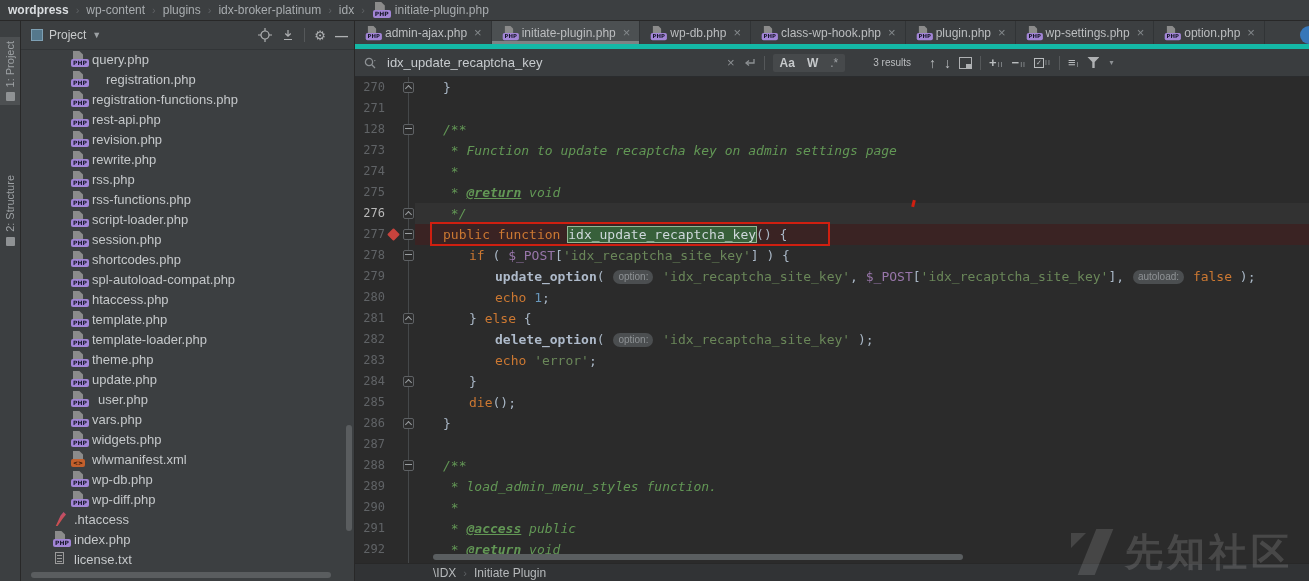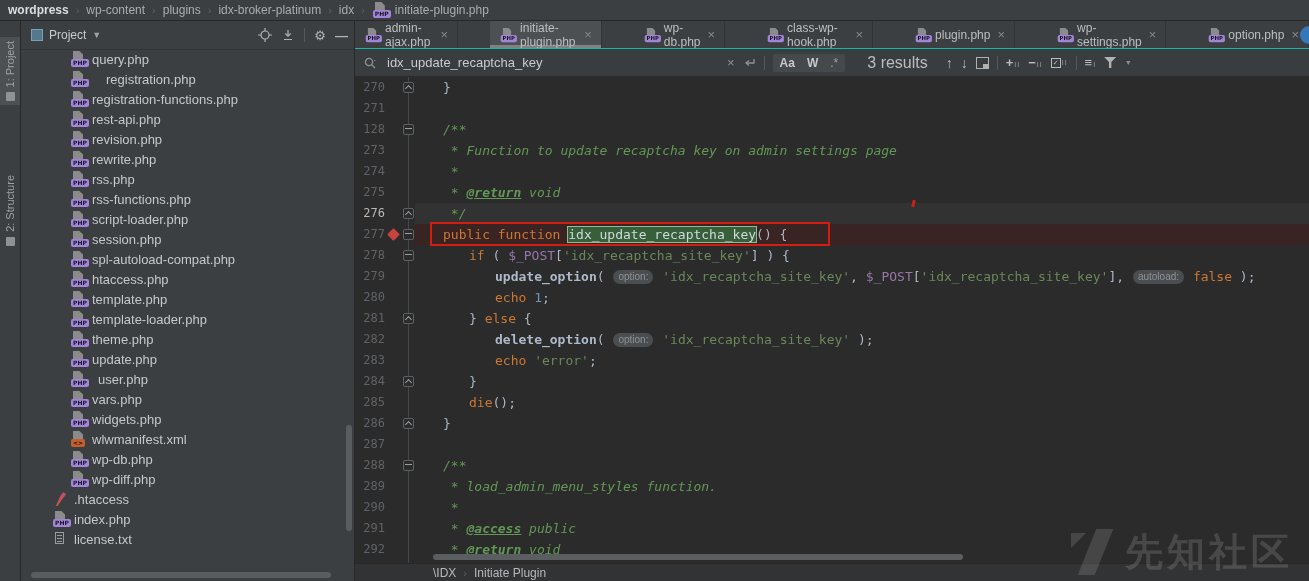--- a/index.html
+++ b/index.html
@@ -46,38 +46,38 @@
           clip-path:polygon(15% 100%,55% 25%,80% 0,100% 18%,70% 50%,30% 100%);}
   .fi.text::before{content:"";position:absolute;left:3px;top:1px;width:9px;height:12px;
           border:1px solid #9a9a9a;box-sizing:border-box;}
   .fi.text::after{content:"";position:absolute;left:5px;top:4px;width:5px;height:7px;
           background:repeating-linear-gradient(to bottom,#9a9a9a 0 1px,transparent 1px 3px);}
   
   #tree-vscroll{position:absolute;right:2px;top:404px;width:6px;height:106px;background:#5a5d5f;border-radius:3px;}
   #tree-hscroll{position:absolute;left:10px;bottom:3px;width:300px;height:6px;background:#5a5d5f;border-radius:3px;}
   
   #editor{position:absolute;left:355px;top:21px;right:0;bottom:0;background:#2b2b2b;}
-  #tabbar{height:28px;background:#3c3f41;display:flex;align-items:stretch;border-bottom:1px solid #14b8a6;
-          box-sizing:border-box;position:relative;overflow:hidden;gap:32px;}
+  #tabbar{height:28px;background:#3c3f41;display:flex;align-items:stretch;border-bottom:5px solid #14b8a6;
+          box-sizing:border-box;position:relative;overflow:hidden;}
   .tab{display:flex;align-items:center;gap:5px;padding:0 9px;border-right:1px solid #313436;
        font-size:12px;color:#bcbec0;cursor:pointer;}
   .tab.active{background:#4c5052;box-shadow:inset 0 -3px 0 #7e8284;}
   .tab .fi{transform:scale(.9);}
   .tab-close{color:#84898c;font-size:13px;margin-left:2px;}
   #tab-overflow{position:absolute;right:-9px;top:5px;width:18px;height:18px;border-radius:50%;background:#3677b9;}
   
   #searchbar{height:28px;background:#3a3d3f;border-bottom:1px solid #2a2c2e;display:flex;align-items:center;
           padding:0 8px;box-sizing:border-box;gap:8px;color:#afb3b5;}
   #search-input{background:transparent;border:none;outline:none;color:#c7cbce;font-size:13px;width:330px;
           font-family:"Liberation Sans",sans-serif;}
   .sb-ico{font-size:13px;color:#8d9194;cursor:pointer;}
   .tgl-group{display:flex;gap:2px;background:#46494b;border-radius:2px;padding:1px 2px;}
   .tgl{padding:1px 5px;font:bold 12px "Liberation Sans",sans-serif;color:#c6c9cb;cursor:pointer;}
   .tgl:last-child{color:#9ca0a3;font-weight:normal;}
-  #search-results{font-size:16px;color:#bbbec0;margin:0 10px 0 14px;text-align:center;}
+  #search-results{font-size:10px;color:#bbbec0;margin:0 10px 0 20px;text-align:center;}
   .arr{font-size:14px;color:#b9bcbe;cursor:pointer;}
   .win-ico{width:11px;height:10px;border:1.5px solid #afb1b3;position:relative;cursor:pointer;}
   .win-ico::after{content:"";position:absolute;right:0;bottom:0;width:5px;height:4px;background:#afb1b3;}
   .occ{display:flex;align-items:baseline;cursor:pointer;color:#b9bcbe;font-size:13px;}
   .occ small{font-size:7px;letter-spacing:1px;margin-left:1px;color:#9a9ea1;}
   .chk{width:8px;height:8px;border:1px solid #b9bcbe;font-size:7px;line-height:8px;text-align:center;color:#b9bcbe;}
   .funnel{width:12px;height:11px;background:#afb1b3;cursor:pointer;
           clip-path:polygon(0 0,100% 0,60% 45%,60% 100%,40% 100%,40% 45%);}
   .mini-caret{font-size:8px;color:#8d9194;margin-left:2px;}
   
@@ -241,20 +241,27 @@
             <span class="badge">PHP</span>
           </span>
           <span>script-loader.php</span>
         </div>
         <div class="tree-row" style="padding-left: 49px;">
           <span class="fi php">
             <span class="pg"></span>
             <span class="badge">PHP</span>
           </span>
           <span>session.php</span>
+        </div>
+        <div class="tree-row" style="padding-left: 49px;">
+          <span class="fi php">
+            <span class="pg"></span>
+            <span class="badge">PHP</span>
+          </span>
+          <span>shortcodes.php</span>
         </div>
         <div class="tree-row" style="padding-left: 49px;">
           <span class="fi php">
             <span class="pg"></span>
             <span class="badge">PHP</span>
           </span>
           <span>spl-autoload-compat.php</span>
         </div>
         <div class="tree-row" style="padding-left: 49px;">
           <span class="fi php">

